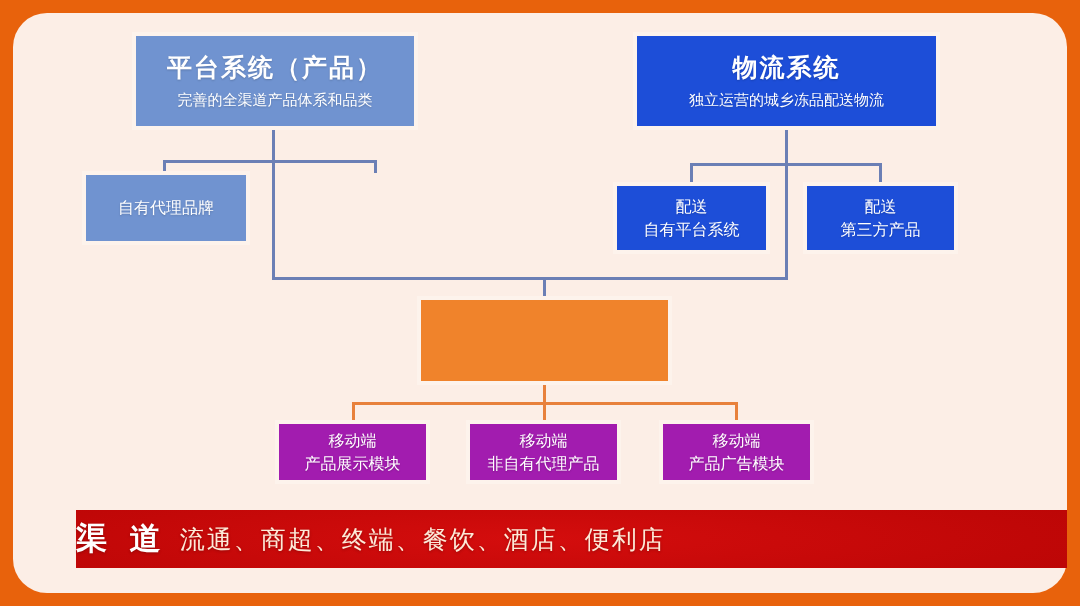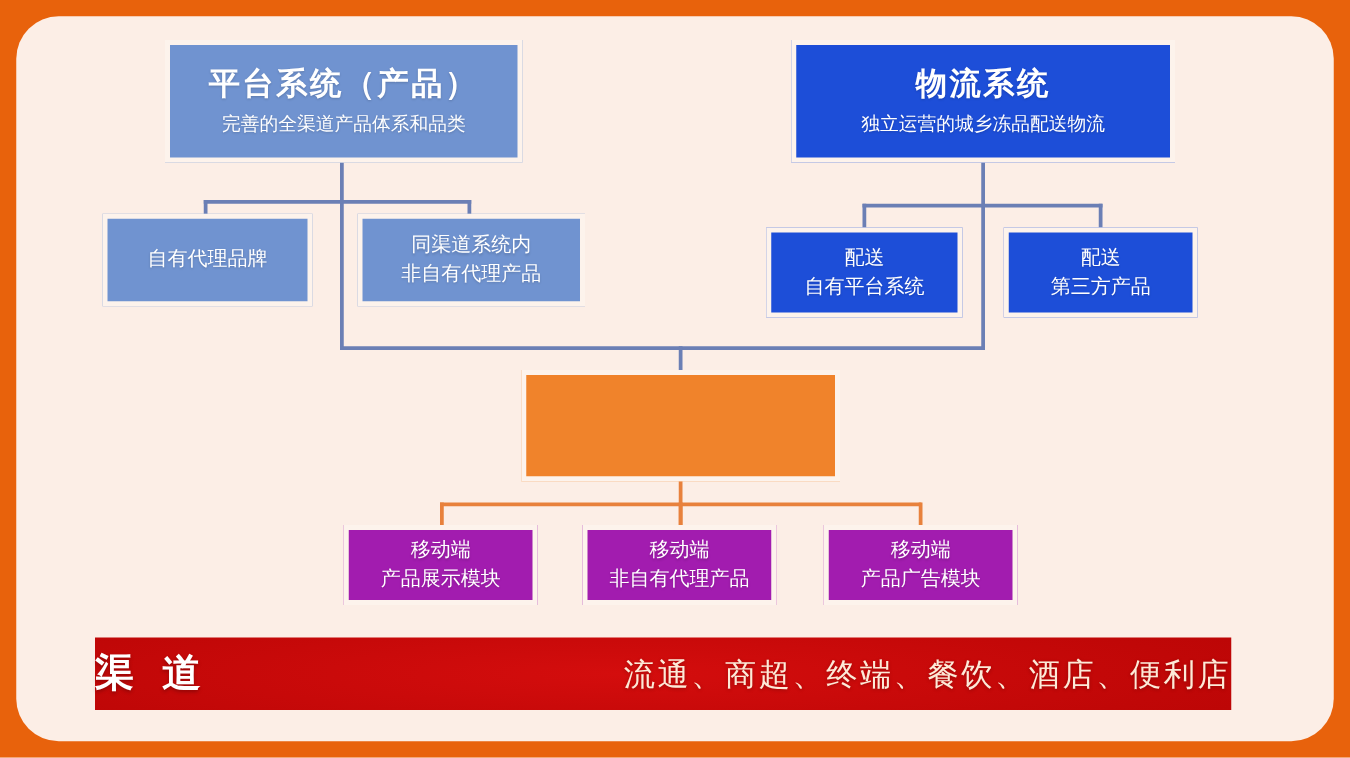--- a/index.html
+++ b/index.html
@@ -42,31 +42,31 @@
   
   .leaf .l1{font-size:16px;line-height:1.45;}
   .leaf .l2{font-size:16px;line-height:1.45;}
 
   
   .ln{position:absolute;background:#6B7FB5;}
   .ln-o{position:absolute;background:#E8813C;}
 
   
   #banner{
-    position:absolute;left:76px;top:510px;width:909px;height:58px;
+    position:absolute;left:76px;top:510px;width:991px;height:58px;
     background:
       radial-gradient(120% 220% at 46% 50%, #D40D0D 0%, #C00707 42%, #A90000 100%);
-    display:flex;align-items:center;justify-content:space-between;
+    display:flex;align-items:center;justify-content:flex-start;
   }
   #banner .b-main{
     color:#FFFFFF;font-size:31px;font-weight:bold;letter-spacing:7px;
     text-shadow:0 1px 3px rgba(0,0,0,.25);
   }
   #banner .b-sub{
-    color:#FDEAD8;font-size:25px;letter-spacing:2px;margin-left:24px;
+    color:#FDEAD8;font-size:25px;letter-spacing:2px;margin-left:12px;
     text-shadow:0 1px 3px rgba(0,0,0,.25);
   }
 </style>
 </head>
 <body>
 
 <div id="stage">
   <div id="panel"></div>
 
   <div class="ln" style="left:272px;top:130px;width:3px;height:150px;"></div>
@@ -90,24 +90,20 @@
 
   <div class="node leaf blue" style="left:82px;top:171px;width:168px;height:74px;">
     <div class="l1">自有代理品牌</div>
   </div>
 
   <div class="node head blue" style="left:132px;top:32px;width:286px;height:98px;">
     <div class="ttl">平台系统（产品）</div>
     <div class="sub">完善的全渠道产品体系和品类</div>
   </div>
 
-  <div class="node leaf blue" style="left:286px;top:171px;width:182px;height:74px;">
-    <div class="l1">同渠道系统内</div>
-    <div class="l2">非自有代理产品</div>
-  </div>
 
   <div class="node head green" style="left:633px;top:32px;width:307px;height:98px;">
     <div class="ttl">物流系统</div>
     <div class="sub">独立运营的城乡冻品配送物流</div>
   </div>
 
   <div class="node leaf green" style="left:613px;top:182px;width:157px;height:72px;">
     <div class="l1">配送</div>
     <div class="l2">自有平台系统</div>
   </div>

